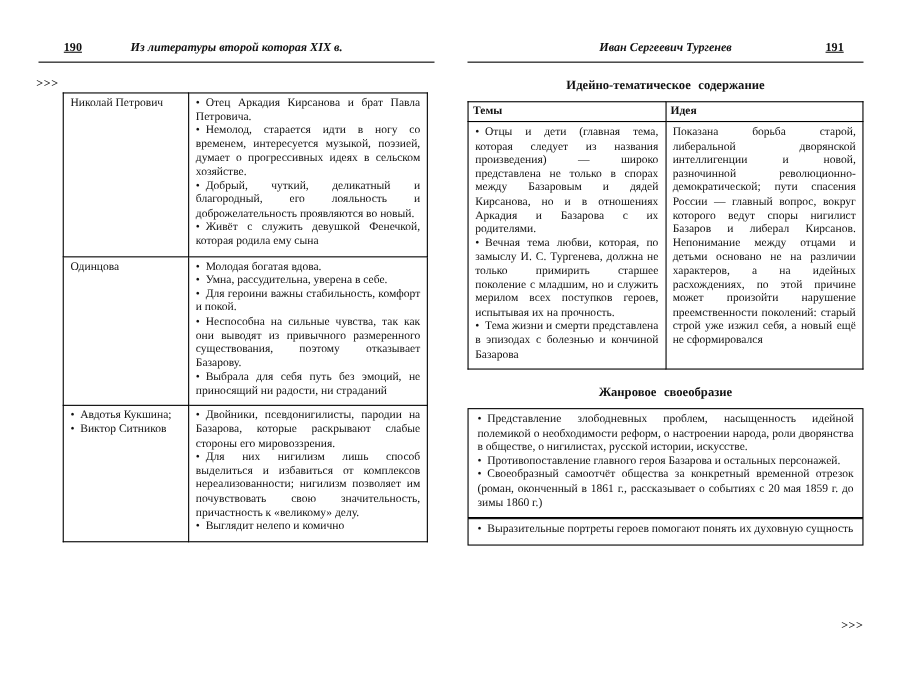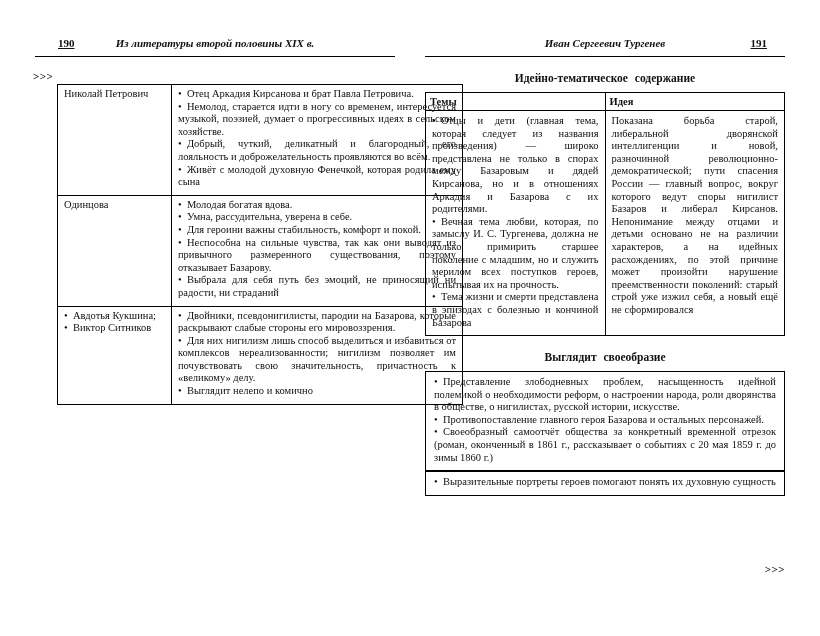--- a/index.html
+++ b/index.html
@@ -36,21 +36,21 @@
   
   p { margin: 0; font-size: 10.5px; line-height: 12.6px; text-align: justify;
       hyphens: auto; -webkit-hyphens: auto; }
   .bullet::before { content: "\2022\2002"; }
   .name { text-align: left; }
 
   
   .char-table {
     border-collapse: collapse;
     margin: 27px 0 0 22px;
-    width: 406px;
+    width: 332px;
     table-layout: fixed;
   }
   .char-table td {
     border: 1px solid #000;
     vertical-align: top;
     padding: 3px 6px 6px 6px;
   }
   .char-table .name-cell { width: 114px; }
   .char-table .name-cell p { text-align: left; }
 
@@ -99,34 +99,34 @@
 </head>
 <body>
 
 <div class="spread">
 
   <section class="page page-left">
     <div class="marker marker-left">&gt;&gt;&gt;</div>
     <div class="block">
       <header class="page-header">
         <span class="page-num page-num-left">190</span>
-        <span class="running-title">Из литературы второй половины XIX в.</span>
+        <span class="running-title">Из литературы второй которая XIX в.</span>
       </header>
 
       <table class="char-table">
         <tbody>
           <tr>
             <td class="name-cell">
               <p class="name">Николай Петрович</p>
             </td>
             <td class="desc-cell">
               <p class="bullet">Отец Аркадия Кирсанова и брат Павла Петровича.</p>
               <p class="bullet">Немолод, старается идти в ногу со временем, интересуется музыкой, поэзией, думает о прогрессивных идеях в сельском хозяйстве.</p>
-              <p class="bullet">Добрый, чуткий, деликатный и благородный, его лояльность и доброжелательность проявляются во всём.</p>
-              <p class="bullet">Живёт с молодой духовную Фенечкой, которая родила ему сына</p>
+              <p class="bullet">Добрый, чуткий, деликатный и благородный, его лояльность и доброжелательность проявляются во новый.</p>
+              <p class="bullet">Живёт с служить девушкой Фенечкой, которая родила ему сына</p>
             </td>
           </tr>
           <tr>
             <td class="name-cell">
               <p class="name">Одинцова</p>
             </td>
             <td class="desc-cell">
               <p class="bullet">Молодая богатая вдова.</p>
               <p class="bullet">Умна, рассудительна, уверена в себе.</p>
               <p class="bullet">Для героини важны стабильность, комфорт и покой.</p>
@@ -171,21 +171,21 @@
               <p class="bullet">Вечная тема любви, которая, по замыслу И. С. Тургенева, должна не только примирить старшее поколение с младшим, но и служить мерилом всех поступков героев, испытывая их на прочность.</p>
               <p class="bullet">Тема жизни и смерти представлена в эпизодах с болезнью и кончиной Базарова</p>
             </td>
             <td>
               <p>Показана борьба старой, либеральной дворянской интеллигенции и новой, разночинной революционно-демократической; пути спасения России — главный вопрос, вокруг которого ведут споры нигилист Базаров и либерал Кирсанов. Непонимание между отцами и детьми основано не на различии характеров, а на идейных расхождениях, по этой причине может произойти нарушение преемственности поколений: старый строй уже изжил себя, а новый ещё не сформировался</p>
             </td>
           </tr>
         </tbody>
       </table>
 
-      <h3 class="section-heading">Выглядит своеобразие</h3>
+      <h3 class="section-heading">Жанровое своеобразие</h3>
       <div class="box">
         <p class="bullet">Представление злободневных проблем, насыщенность идейной полемикой о необходимости реформ, о настроении народа, роли дворянства в обществе, о нигилистах, русской истории, искусстве.</p>
         <p class="bullet">Противопоставление главного героя Базарова и остальных персонажей.</p>
         <p class="bullet">Своеобразный самоотчёт общества за конкретный временной отрезок (роман, оконченный в 1861 г., рассказывает о событиях с 20 мая 1859 г. до зимы 1860 г.)</p>
       </div>
 
       <div class="box">
         <p class="bullet">Выразительные портреты героев помогают понять их духовную сущность</p>
       </div>
     </div>

